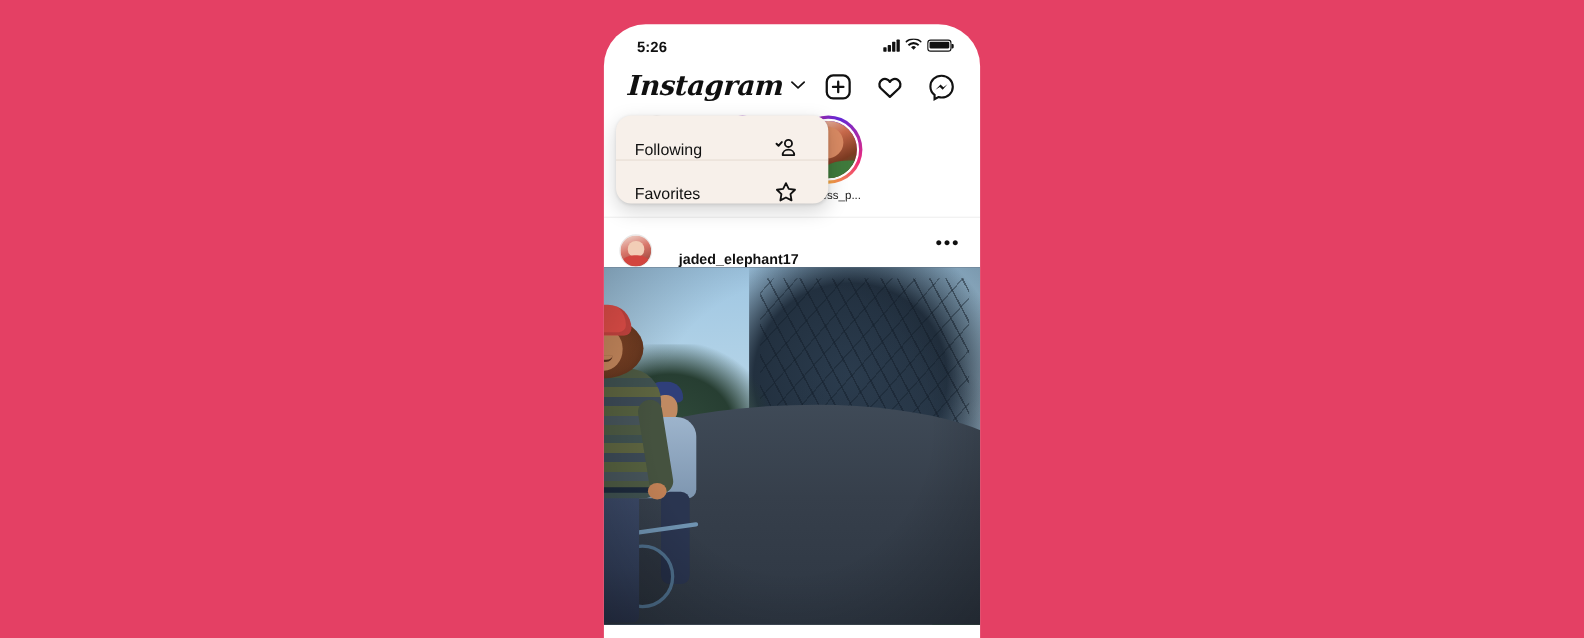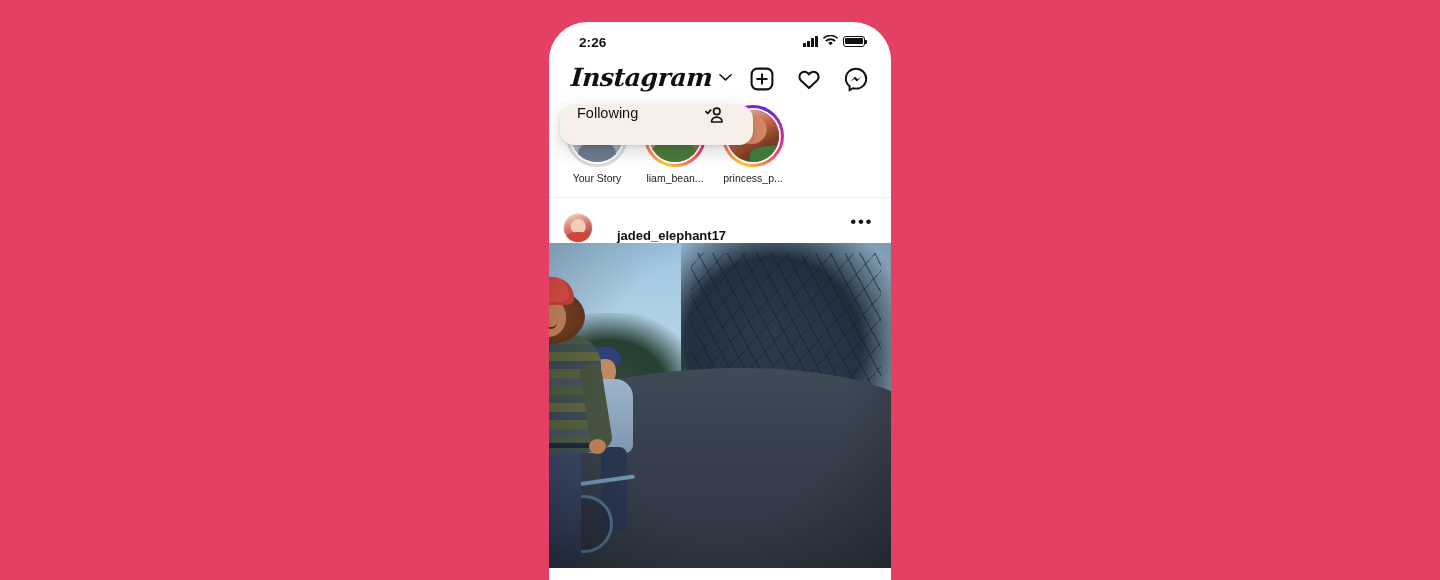--- a/index.html
+++ b/index.html
@@ -180,21 +180,21 @@
     width: 193px;
     background: #F7F0EA;
     border-radius: 14px;
     box-shadow: 0 6px 18px rgba(0,0,0,.17), 0 1px 3px rgba(0,0,0,.10);
     overflow: hidden;
     z-index: 40;
   }
   .menu-item {
     height: 40px;
     display: flex;
-    align-items: flex-start;
+    align-items: flex-end;
     justify-content: space-between;
     padding: 0 28px 0 17px;
     cursor: pointer;
   }
   .menu-item + .menu-item { border-top: 1px solid #e6dcd2; }
   .menu-label { font-size: 14.5px; color: #101010; }
   .menu-icon { width: 21px; height: 21px; display: block; }
 
   
   #post-header {
@@ -363,21 +363,21 @@
   .bike-bar { left: 20px; top: 236px; width: 66px; height: 4px; background: #6f93b1; border-radius: 2px; transform: rotate(-8deg); }
 
   .vignette { inset: 0; background: radial-gradient(ellipse at 50% 45%, rgba(0,0,0,0) 52%, rgba(0,0,0,.28) 100%); }
 </style>
 </head>
 <body>
 
 <div id="phone">
 
   <div id="statusbar">
-    <div id="clock">2:26</div>
+    <div id="clock">5:26</div>
     <div id="status-icons">
       <span class="sig-bars">
         <i></i>
           <i></i>
           <i></i>
           <i></i>
       </span>
       <svg width="15" height="12" viewBox="0 0 16 12">
         <path d="M8 10.6 5.6 8.1a3.4 3.4 0 0 1 4.8 0z" fill="#111"></path>
         <path d="M8 5.1c1.7 0 3.2.7 4.3 1.8l1.3-1.4A8 8 0 0 0 8 3.1a8 8 0 0 0-5.6 2.4l1.3 1.4A6 6 0 0 1 8 5.1z" fill="#111"></path>
@@ -442,20 +442,26 @@
 
   <div id="dropdown">
     <div class="menu-item">
       <span class="menu-label">Following</span>
       <svg class="menu-icon" viewBox="0 0 24 24">
         <circle cx="14.6" cy="7.3" r="3.7" fill="none" stroke="#111" stroke-width="1.9"></circle>
         <path d="M8.6 19.4c0-3.4 2.7-5.6 6-5.6s6 2.2 6 5.6z" fill="none" stroke="#111" stroke-width="1.9" stroke-linejoin="round"></path>
         <path d="M2.2 7.6 4.3 9.7l3.4-3.8" fill="none" stroke="#111" stroke-width="2" stroke-linecap="round" stroke-linejoin="round"></path>
       </svg>
     </div>
+    <div class="menu-item">
+      <span class="menu-label">Favorites</span>
+      <svg class="menu-icon" viewBox="0 0 24 24">
+        <path d="M12 2.9l2.9 5.9 6.5.9-4.7 4.6 1.1 6.5-5.8-3.1-5.8 3.1 1.1-6.5L2.6 9.7l6.5-.9z" fill="none" stroke="#111" stroke-width="1.9" stroke-linejoin="round"></path>
+      </svg>
+    </div>
   </div>
 
   <div id="post-header">
     <div id="post-avatar">
         <div class="av av-jaded"></div>
       </div>
     <span id="post-user">jaded_elephant17</span>
     <span id="post-more">•••</span>
   </div>
 

